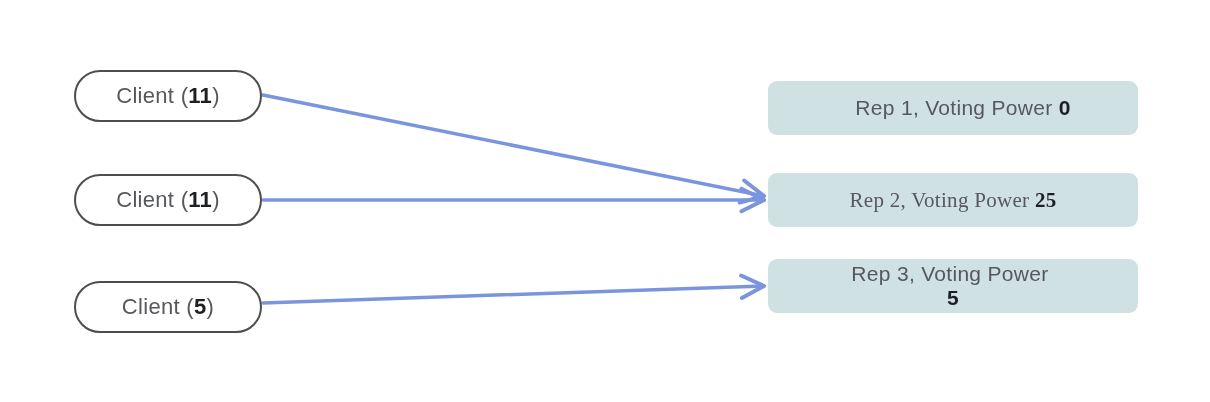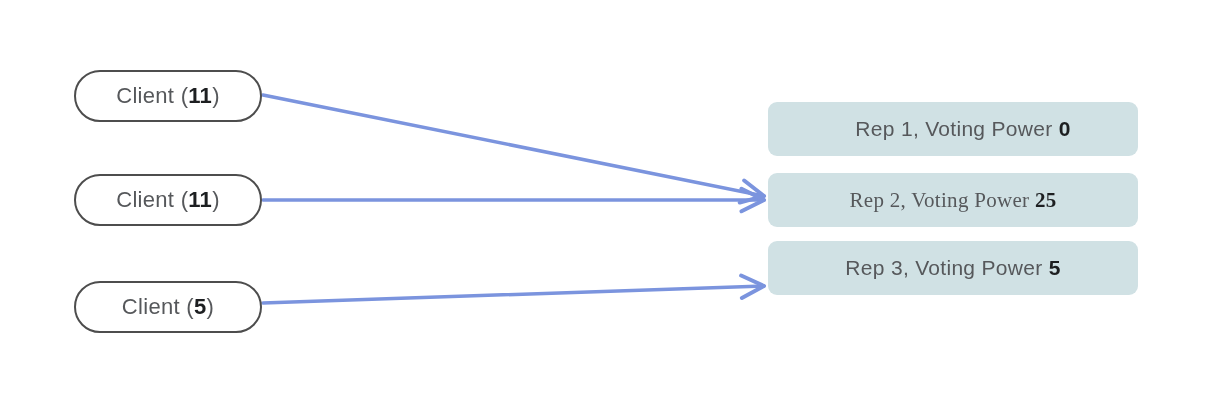--- a/index.html
+++ b/index.html
@@ -68,23 +68,23 @@
     background:var(--rep-fill,#d0e1e4);
     border-radius:9px;
     display:flex;
     align-items:center;
     justify-content:center;
     font-size:21px;
     letter-spacing:.3px;
     color:var(--label-text,#56585b);
     white-space:pre;
   }
-  .rep-node.n1{top:102px;padding-left:20px;}
+  .rep-node.n1{top:81px;padding-left:20px;}
   .rep-node.n2{top:173px;font-family:Liberation Serif, serif;}
-  .rep-node.n3{top:241px;}
+  .rep-node.n3{top:259px;flex-direction:column;}
   .val{
     font-weight:700;
     color:var(--value-text,#1d1f21);
   }
 </style>
 </head>
 <body>
 
 <div class="canvas">
 

